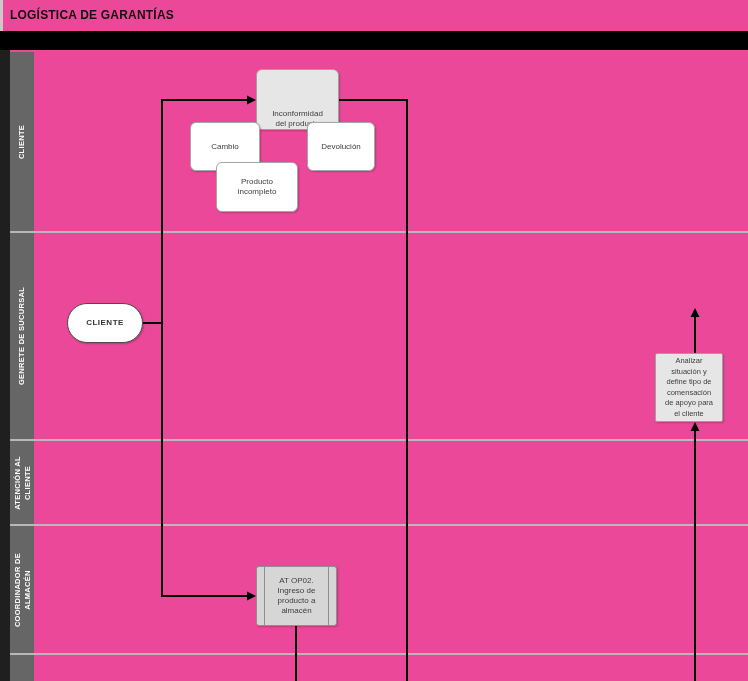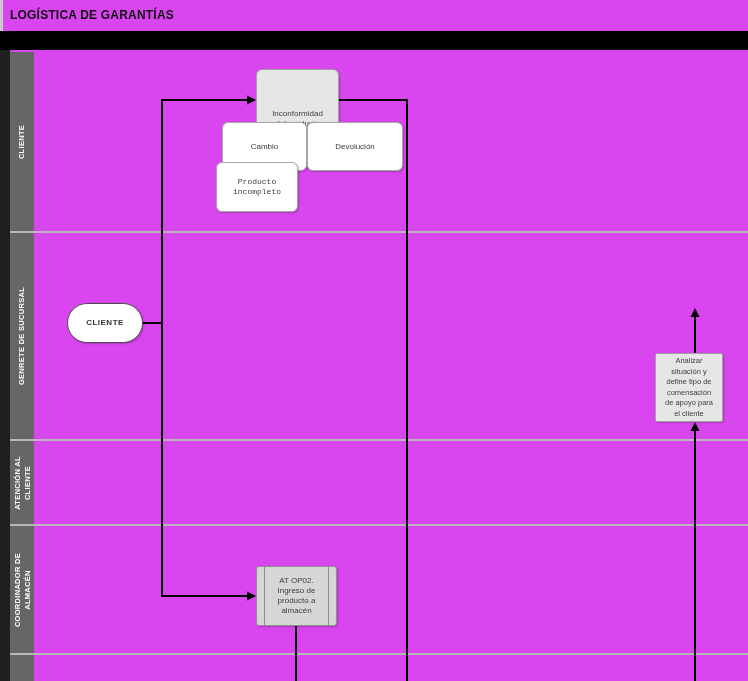--- a/index.html
+++ b/index.html
@@ -1,18 +1,18 @@
 <!DOCTYPE html>
 <html><head>
 <meta charset="utf-8">
 <style>
   html,body{margin:0;padding:0;background:#fff;}
   .page{
     position:relative;width:748px;height:681px;overflow:hidden;
-    background:#d946ef;font-family:"Liberation Sans",sans-serif;
+    background:#ec4899;font-family:"Liberation Sans",sans-serif;
     -webkit-font-smoothing:antialiased;
   }
   .abs{position:absolute;}
   
   .title-edge{left:0;top:0;width:3px;height:31px;background:#c9c9c9;}
   .doc-title{left:10px;top:8px;font-size:12px;font-weight:bold;color:#111;letter-spacing:.2px;white-space:nowrap;}
   .black-bar{left:0;top:31px;width:748px;height:19px;background:#000;}
   
   .left-col{left:0;top:50px;width:10px;height:631px;background:#1f1f1f;}
   
@@ -40,23 +40,23 @@
     position:absolute;box-sizing:border-box;display:flex;align-items:center;justify-content:center;
     text-align:center;font-size:8px;line-height:10px;color:#3d3d3d;
     box-shadow:1px 1px 2px rgba(0,0,0,.22);
   }
   .ml{white-space:pre-line;}
   .proc{background:#fff;border:1px solid #a6a6a6;border-radius:6px;z-index:3;}
   .gray{background:#e6e6e6;border:1px solid #a0a0a0;border-radius:6px;z-index:2;}
   .terminator{background:#fff;border:1.5px solid #4d4d4d;border-radius:20px;z-index:3;
               font-size:8px;font-weight:bold;color:#333;letter-spacing:.5px;}
   .n-inconformidad{left:256px;top:69px;width:83px;height:61px;align-items:flex-end;padding-top:34px;}
-  .n-cambio{left:222px;top:122px;width:85px;height:49px;}
-  .n-devolucion{left:307px;top:122px;width:96px;height:49px;}
-  .n-producto{left:216px;top:162px;width:82px;height:50px;z-index:4;font-family:Liberation Mono, monospace;}
+  .n-cambio{left:190px;top:122px;width:70px;height:49px;}
+  .n-devolucion{left:307px;top:122px;width:68px;height:49px;}
+  .n-producto{left:216px;top:162px;width:82px;height:50px;z-index:4;}
   .n-inicio{left:67px;top:303px;width:76px;height:40px;}
   .n-fin{left:654px;top:268px;width:81px;height:40px;}
   .n-analizar{left:655px;top:353px;width:68px;height:69px;border-radius:2px;font-size:7.5px;line-height:10.5px;}
   .n-atop02{left:256px;top:566px;width:81px;height:60px;background:#d6d6d6;border:1px solid #8f8f8f;
             border-radius:3px;z-index:3;}
   .n-atop02 .stripe{position:absolute;top:0;bottom:0;width:1px;background:#8f8f8f;}
   .stripe-l{left:7px;} .stripe-r{right:7px;}
 </style>
 </head>
 <body>

